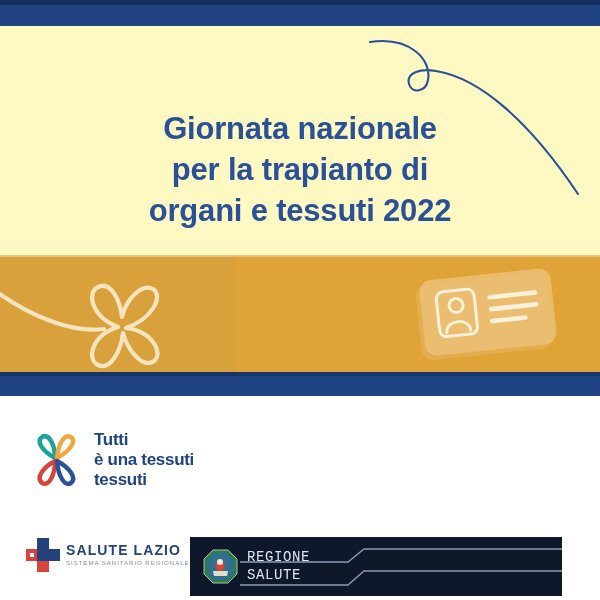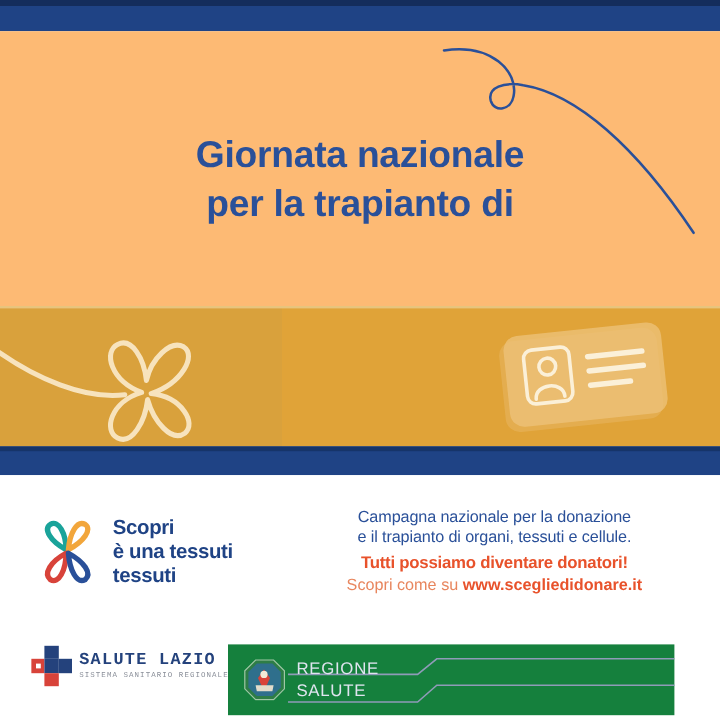--- a/index.html
+++ b/index.html
@@ -30,21 +30,21 @@
     left: 0; top: 0;
     width: 600px; height: 5px;
     background: #142d5c;
   }
 
   
   .hero {
     position: absolute;
     left: 0; top: 26px;
     width: 600px; height: 243px;
-    background: #fdba74;
+    background: #fef9c3;
     overflow: hidden;
   }
   .hero-swoosh {
     position: absolute;
     right: 0; top: 0;
     width: 260px; height: 190px;
     pointer-events: none;
   }
   .hero-title {
     position: absolute;
@@ -158,21 +158,20 @@
     font-weight: bold;
   }
 
   
   .salute-lockup {
     position: absolute;
     left: 26px; top: 142px;
     display: flex;
     align-items: center;
     gap: 6px;
-    font-family: Liberation Mono, monospace;
   }
   .salute-cross { width: 34px; height: 34px; flex: 0 0 auto; }
   .salute-text-main {
     color: #24427c;
     font-size: 14px;
     font-weight: bold;
     letter-spacing: 1.1px;
     line-height: 1;
   }
   .salute-text-sub {
@@ -180,22 +179,23 @@
     font-size: 6.2px;
     letter-spacing: 0.9px;
     margin-top: 3px;
     line-height: 1;
   }
 
   .regione-panel {
     position: absolute;
     left: 190px; top: 141px;
     width: 372px; height: 59px;
-    background: #15803d;
+    background: #0f172a;
     overflow: hidden;
+    font-family: Liberation Mono, monospace;
   }
   .regione-emblem {
     position: absolute;
     left: 13px; top: 12px;
     width: 35px; height: 35px;
   }
   .regione-text {
     position: absolute;
     left: 57px; top: 11px;
     color: #dfe4ef;
@@ -221,20 +221,21 @@
 
   <div class="hero">
 
     <svg class="hero-swoosh" viewBox="0 0 260 190">
       <path d="M 30 16 C 70 10 92 34 88 54 C 86 66 72 68 69 58 C 66 47 80 42 96 45 C 140 52 190 96 238 168" fill="none" stroke="#2a5099" stroke-width="2.1" stroke-linecap="round"></path>
     </svg>
 
     <div class="hero-title">
       <span class="tl">Giornata nazionale</span>
       <span class="tl">per la trapianto di</span>
+      <span class="tl">organi e tessuti 2022</span>
     </div>
   </div>
 
   <div class="band">
     <div class="band-darker"></div>
     <div class="band-top-hairline"></div>
 
     <svg class="band-art" viewBox="0 0 600 117">
 
       <g>
@@ -270,32 +271,26 @@
     <div class="donare-lockup">
       <svg class="donare-mark" viewBox="0 0 56 58">
         <g fill="none" stroke-width="4.4" stroke-linecap="round" stroke-linejoin="round">
           <path d="M 27 27 C 14 20 8 10 14 6 C 21 2 27 14 27 27 Z" stroke="#1aa39a"></path>
           <path d="M 29 27 C 42 20 49 10 43 6 C 36 2 30 14 29 27 Z" stroke="#f2a63b"></path>
           <path d="M 27 30 C 14 37 8 47 14 52 C 21 56 27 44 27 30 Z" stroke="#d8433a"></path>
           <path d="M 29 30 C 42 37 49 47 43 52 C 36 56 30 44 29 30 Z" stroke="#2a5099"></path>
         </g>
       </svg>
       <div class="donare-words">
-        <span>Scopri</span>
+        <span>Tutti</span>
         <span>è una tessuti</span>
         <span>tessuti</span>
       </div>
     </div>
 
-    <div class="campaign">
-      <span class="c-line">Campagna nazionale per la donazione</span>
-      <span class="c-line">e il trapianto di organi, tessuti e cellule.</span>
-      <span class="c-bold-red">Tutti possiamo diventare donatori!</span>
-      <span class="c-last"><span>Scopri come su </span><b>www.scegliedidonare.it</b></span>
-    </div>
 
     <div class="salute-lockup">
       <svg class="salute-cross" viewBox="0 0 34 34">
         <rect x="0" y="11" width="11" height="12" fill="#d8433a"></rect>
         <rect x="11" y="0" width="12" height="11" fill="#24427c"></rect>
         <rect x="11" y="11" width="12" height="12" fill="#24427c"></rect>
         <rect x="23" y="11" width="11" height="12" fill="#24427c"></rect>
         <rect x="11" y="23" width="12" height="11" fill="#d8433a"></rect>
         <rect x="4" y="15" width="4" height="4" fill="#ffffff"></rect>
       </svg>

